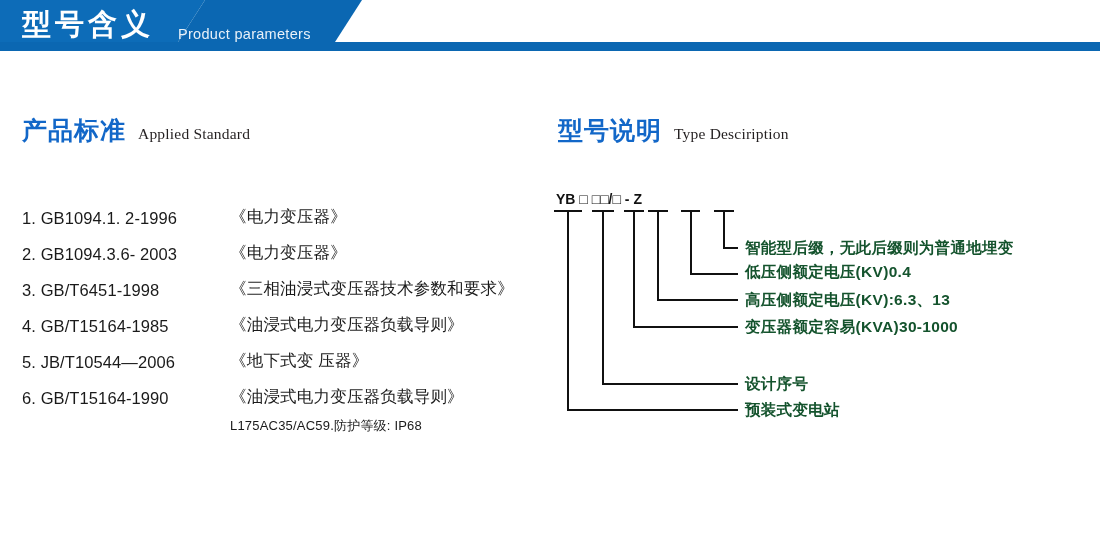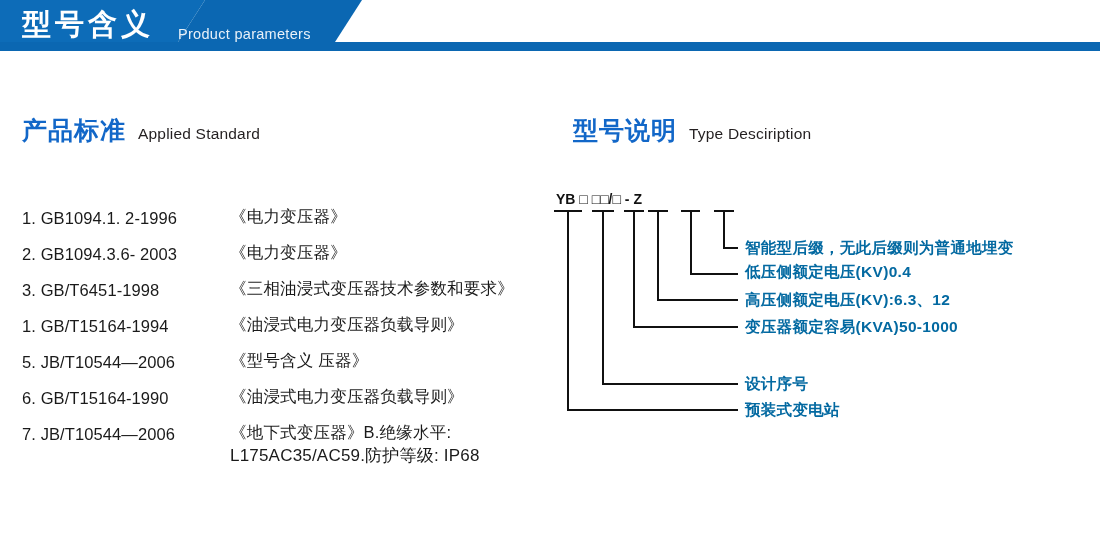--- a/index.html
+++ b/index.html
@@ -42,36 +42,37 @@
     color: #e8f1f9;
     letter-spacing: 0.3px;
     white-space: nowrap;
   }
 
   
   .sec-head {
     position: absolute;
     white-space: nowrap;
     line-height: 1;
+    font-family: Liberation Serif, serif;
   }
   .sec-head .cn {
     font-size: 25px;
     font-weight: bold;
     color: #1267c8;
     letter-spacing: 1px;
   }
   .sec-head .en {
     font-size: 15.5px;
     font-weight: normal;
     color: #231f20;
     margin-left: 12px;
     letter-spacing: 0.2px;
   }
   #head-standard { left: 22px; top: 118px; }
-  #head-type     { left: 573px; top: 118px; text-align: right; }
+  #head-type     { left: 558px; top: 118px; text-align: right; }
 
   
   .std-list {
     position: absolute;
     left: 22px;
     top: 192px;
     width: 520px;
   }
   .std-row {
     display: flex;
@@ -83,23 +84,24 @@
   }
   .std-code {
     width: 208px;
     flex: 0 0 208px;
     letter-spacing: 0.1px;
   }
   .std-name { letter-spacing: 0.2px; }
   .std-cont {
     display: flex;
     height: 36px;
-    font-size: 17px;
+    font-size: 13px;
     color: #1a1a1a;
     white-space: nowrap;
+    margin-top: 9px;
   }
   .std-cont .spacer { width: 208px; flex: 0 0 208px; }
 
   
   .diagram {
     position: absolute;
     left: 548px;
     top: 186px;
     width: 540px;
     height: 260px;
@@ -118,21 +120,21 @@
   .diagram svg {
     position: absolute;
     left: 0;
     top: 0;
   }
   .dlabel {
     position: absolute;
     left: 197px;
     font-size: 15.5px;
     font-weight: bold;
-    color: #0369a1;
+    color: #14532d;
     white-space: nowrap;
     letter-spacing: 0.3px;
     line-height: 1;
   }
 </style>
 </head>
 <body>
 
 <div class="banner">
   <svg class="banner-shape" viewBox="0 0 1100 54" width="1100" height="54">
@@ -166,38 +168,34 @@
     <span class="std-code">2. GB1094.3.6- 2003</span>
     <span class="std-name">《电力变压器》</span>
   </div>
 
   <div class="std-row">
     <span class="std-code">3. GB/T6451-1998</span>
     <span class="std-name">《三相油浸式变压器技术参数和要求》</span>
   </div>
 
   <div class="std-row">
-    <span class="std-code">1. GB/T15164-1994</span>
+    <span class="std-code">4. GB/T15164-1985</span>
     <span class="std-name">《油浸式电力变压器负载导则》</span>
   </div>
 
   <div class="std-row">
     <span class="std-code">5. JB/T10544—2006</span>
-    <span class="std-name">《型号含义 压器》</span>
+    <span class="std-name">《地下式变 压器》</span>
   </div>
 
   <div class="std-row">
     <span class="std-code">6. GB/T15164-1990</span>
     <span class="std-name">《油浸式电力变压器负载导则》</span>
   </div>
 
-  <div class="std-row">
-    <span class="std-code">7. JB/T10544—2006</span>
-    <span class="std-name">《地下式变压器》B.绝缘水平:</span>
-  </div>
 
   <div class="std-cont">
     <span class="spacer"></span>
     <span class="std-name">L175AC35/AC59.防护等级: IP68</span>
   </div>
 
 </div>
 
 <div class="diagram">
 
@@ -222,18 +220,18 @@
       <polyline points="86,25 86,141 190,141"></polyline>
 
       <polyline points="55,25 55,198 190,198"></polyline>
 
       <polyline points="20,25 20,224 190,224"></polyline>
     </g>
   </svg>
 
   <div class="dlabel" style="top:54px;">智能型后缀，无此后缀则为普通地埋变</div>
   <div class="dlabel" style="top:78px;text-align:center;">低压侧额定电压(KV)0.4</div>
-  <div class="dlabel" style="top:106px;">高压侧额定电压(KV):6.3、12</div>
-  <div class="dlabel" style="top:133px;">变压器额定容易(KVA)50-1000</div>
+  <div class="dlabel" style="top:106px;">高压侧额定电压(KV):6.3、13</div>
+  <div class="dlabel" style="top:133px;">变压器额定容易(KVA)30-1000</div>
   <div class="dlabel" style="top:190px;">设计序号</div>
   <div class="dlabel" style="top:216px;">预装式变电站</div>
 
 </div>
 
 </body></html>

